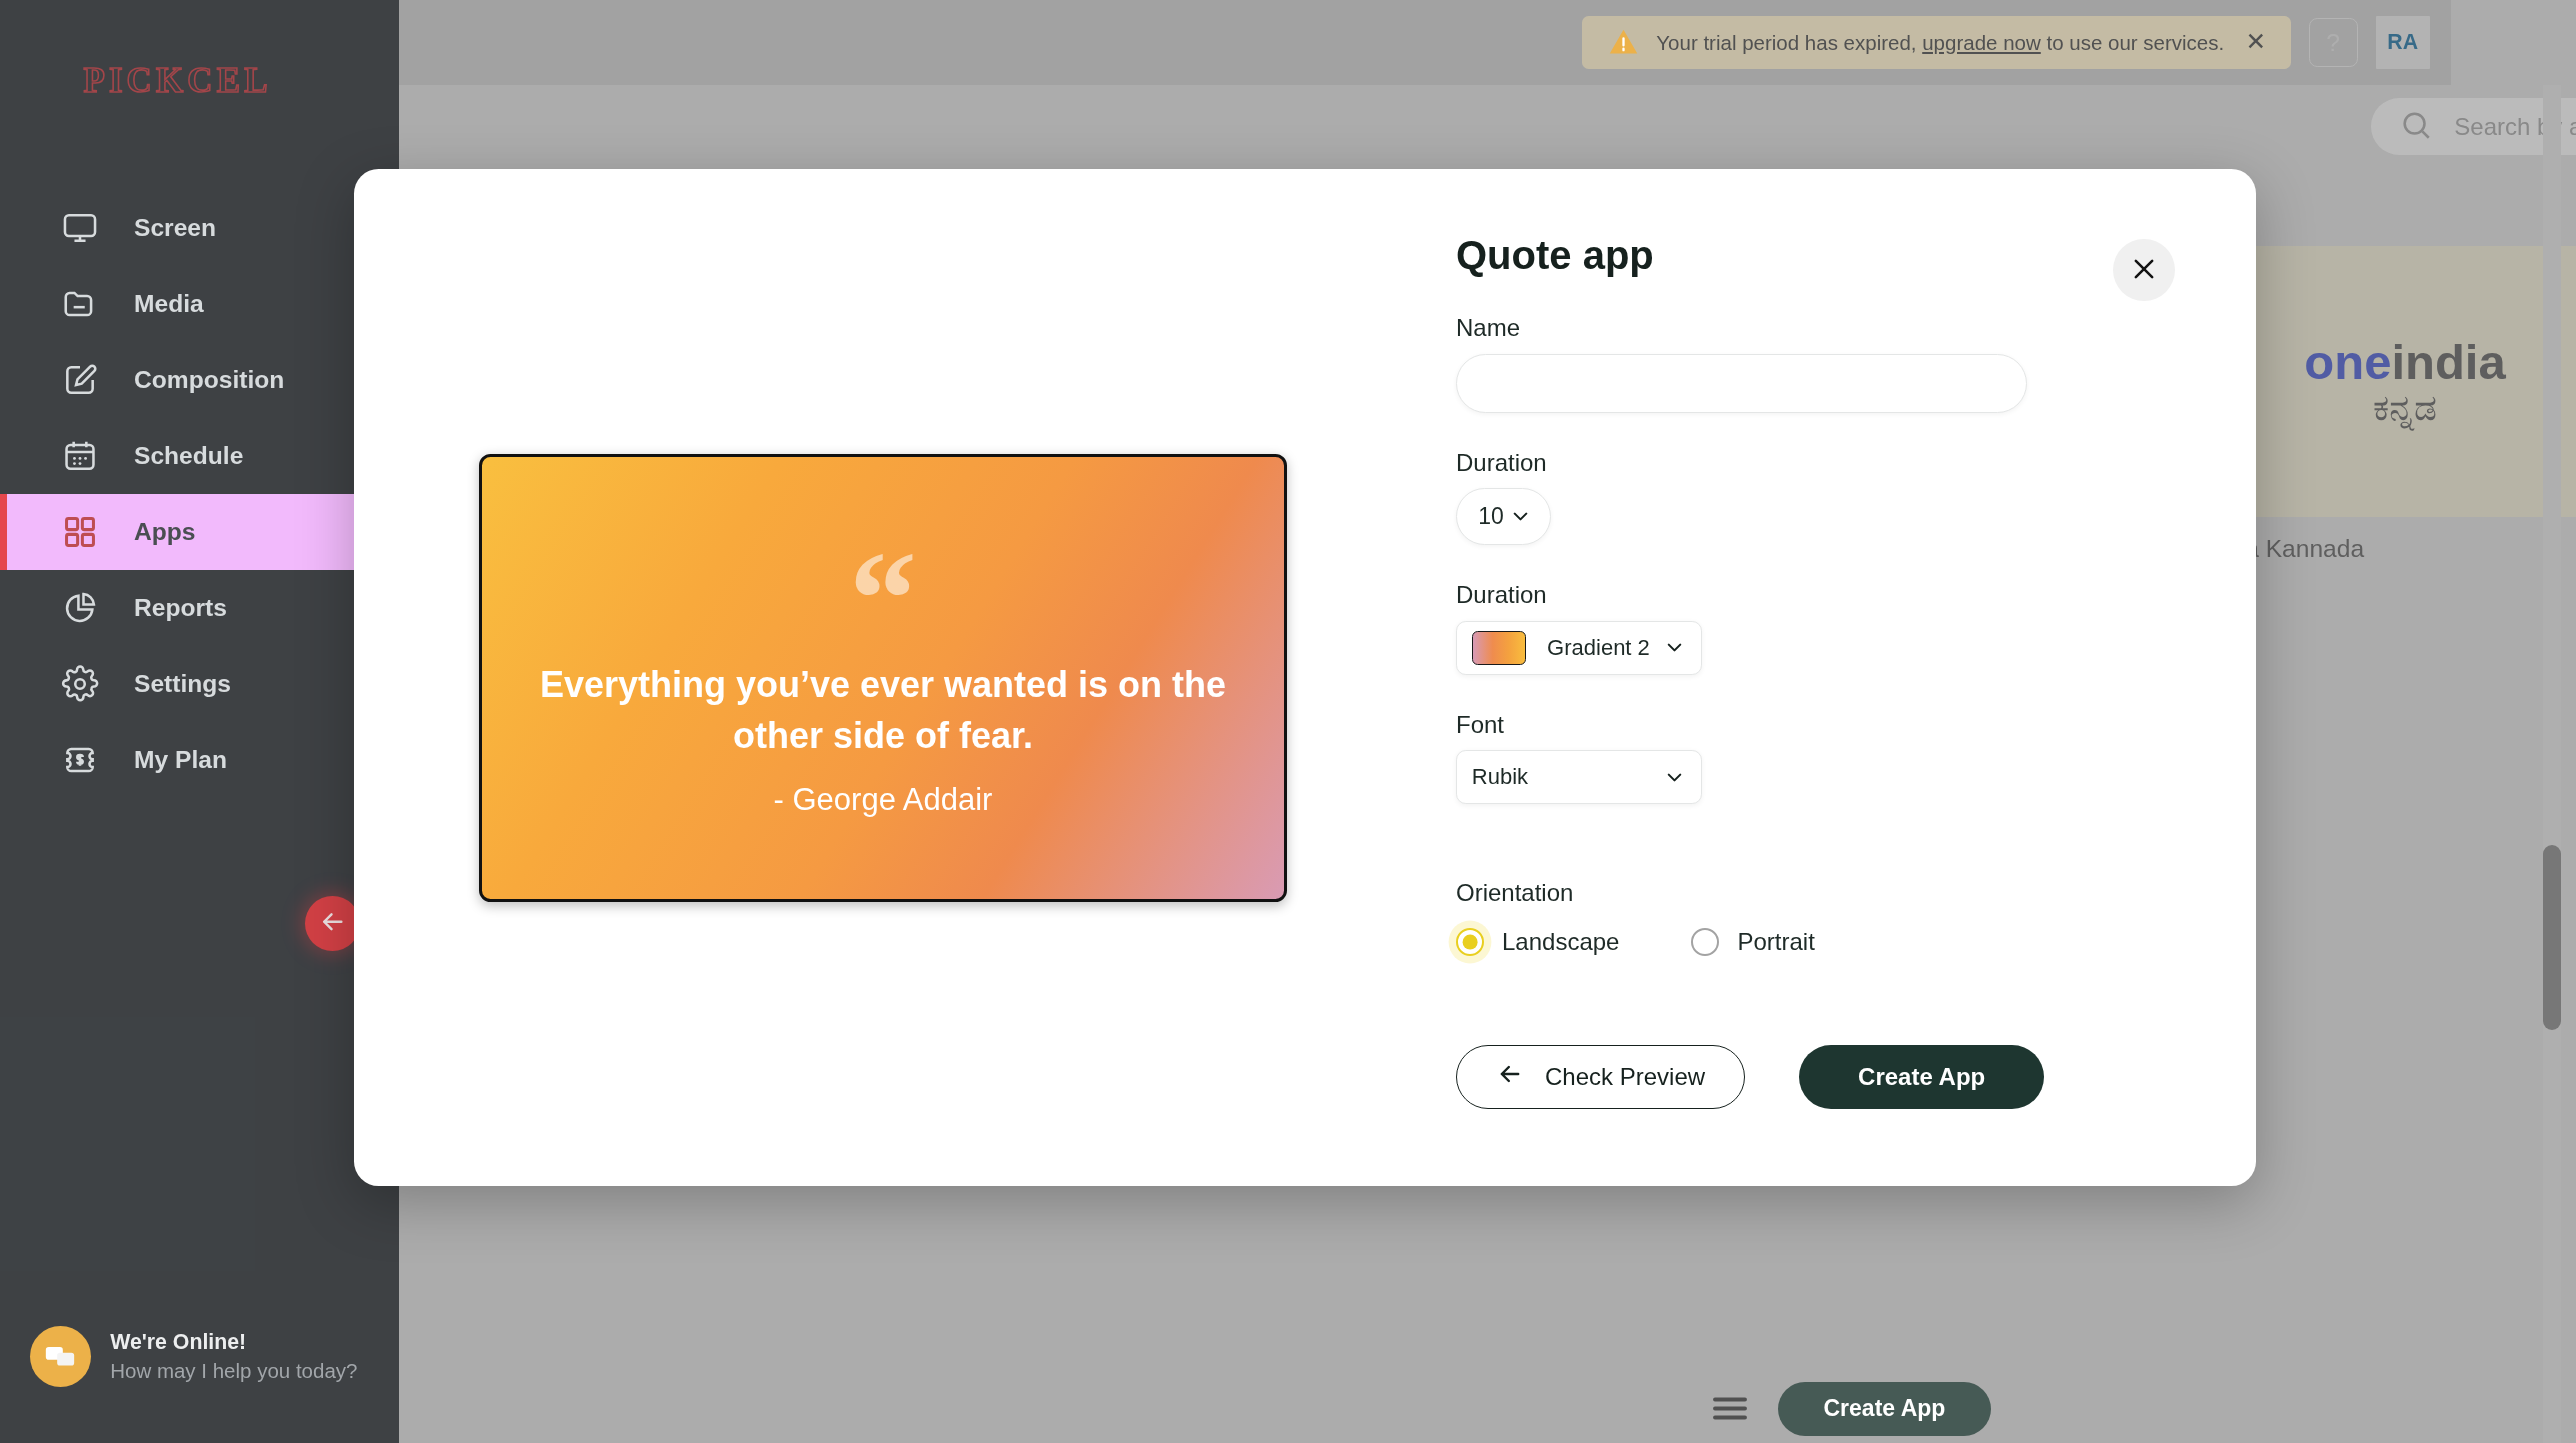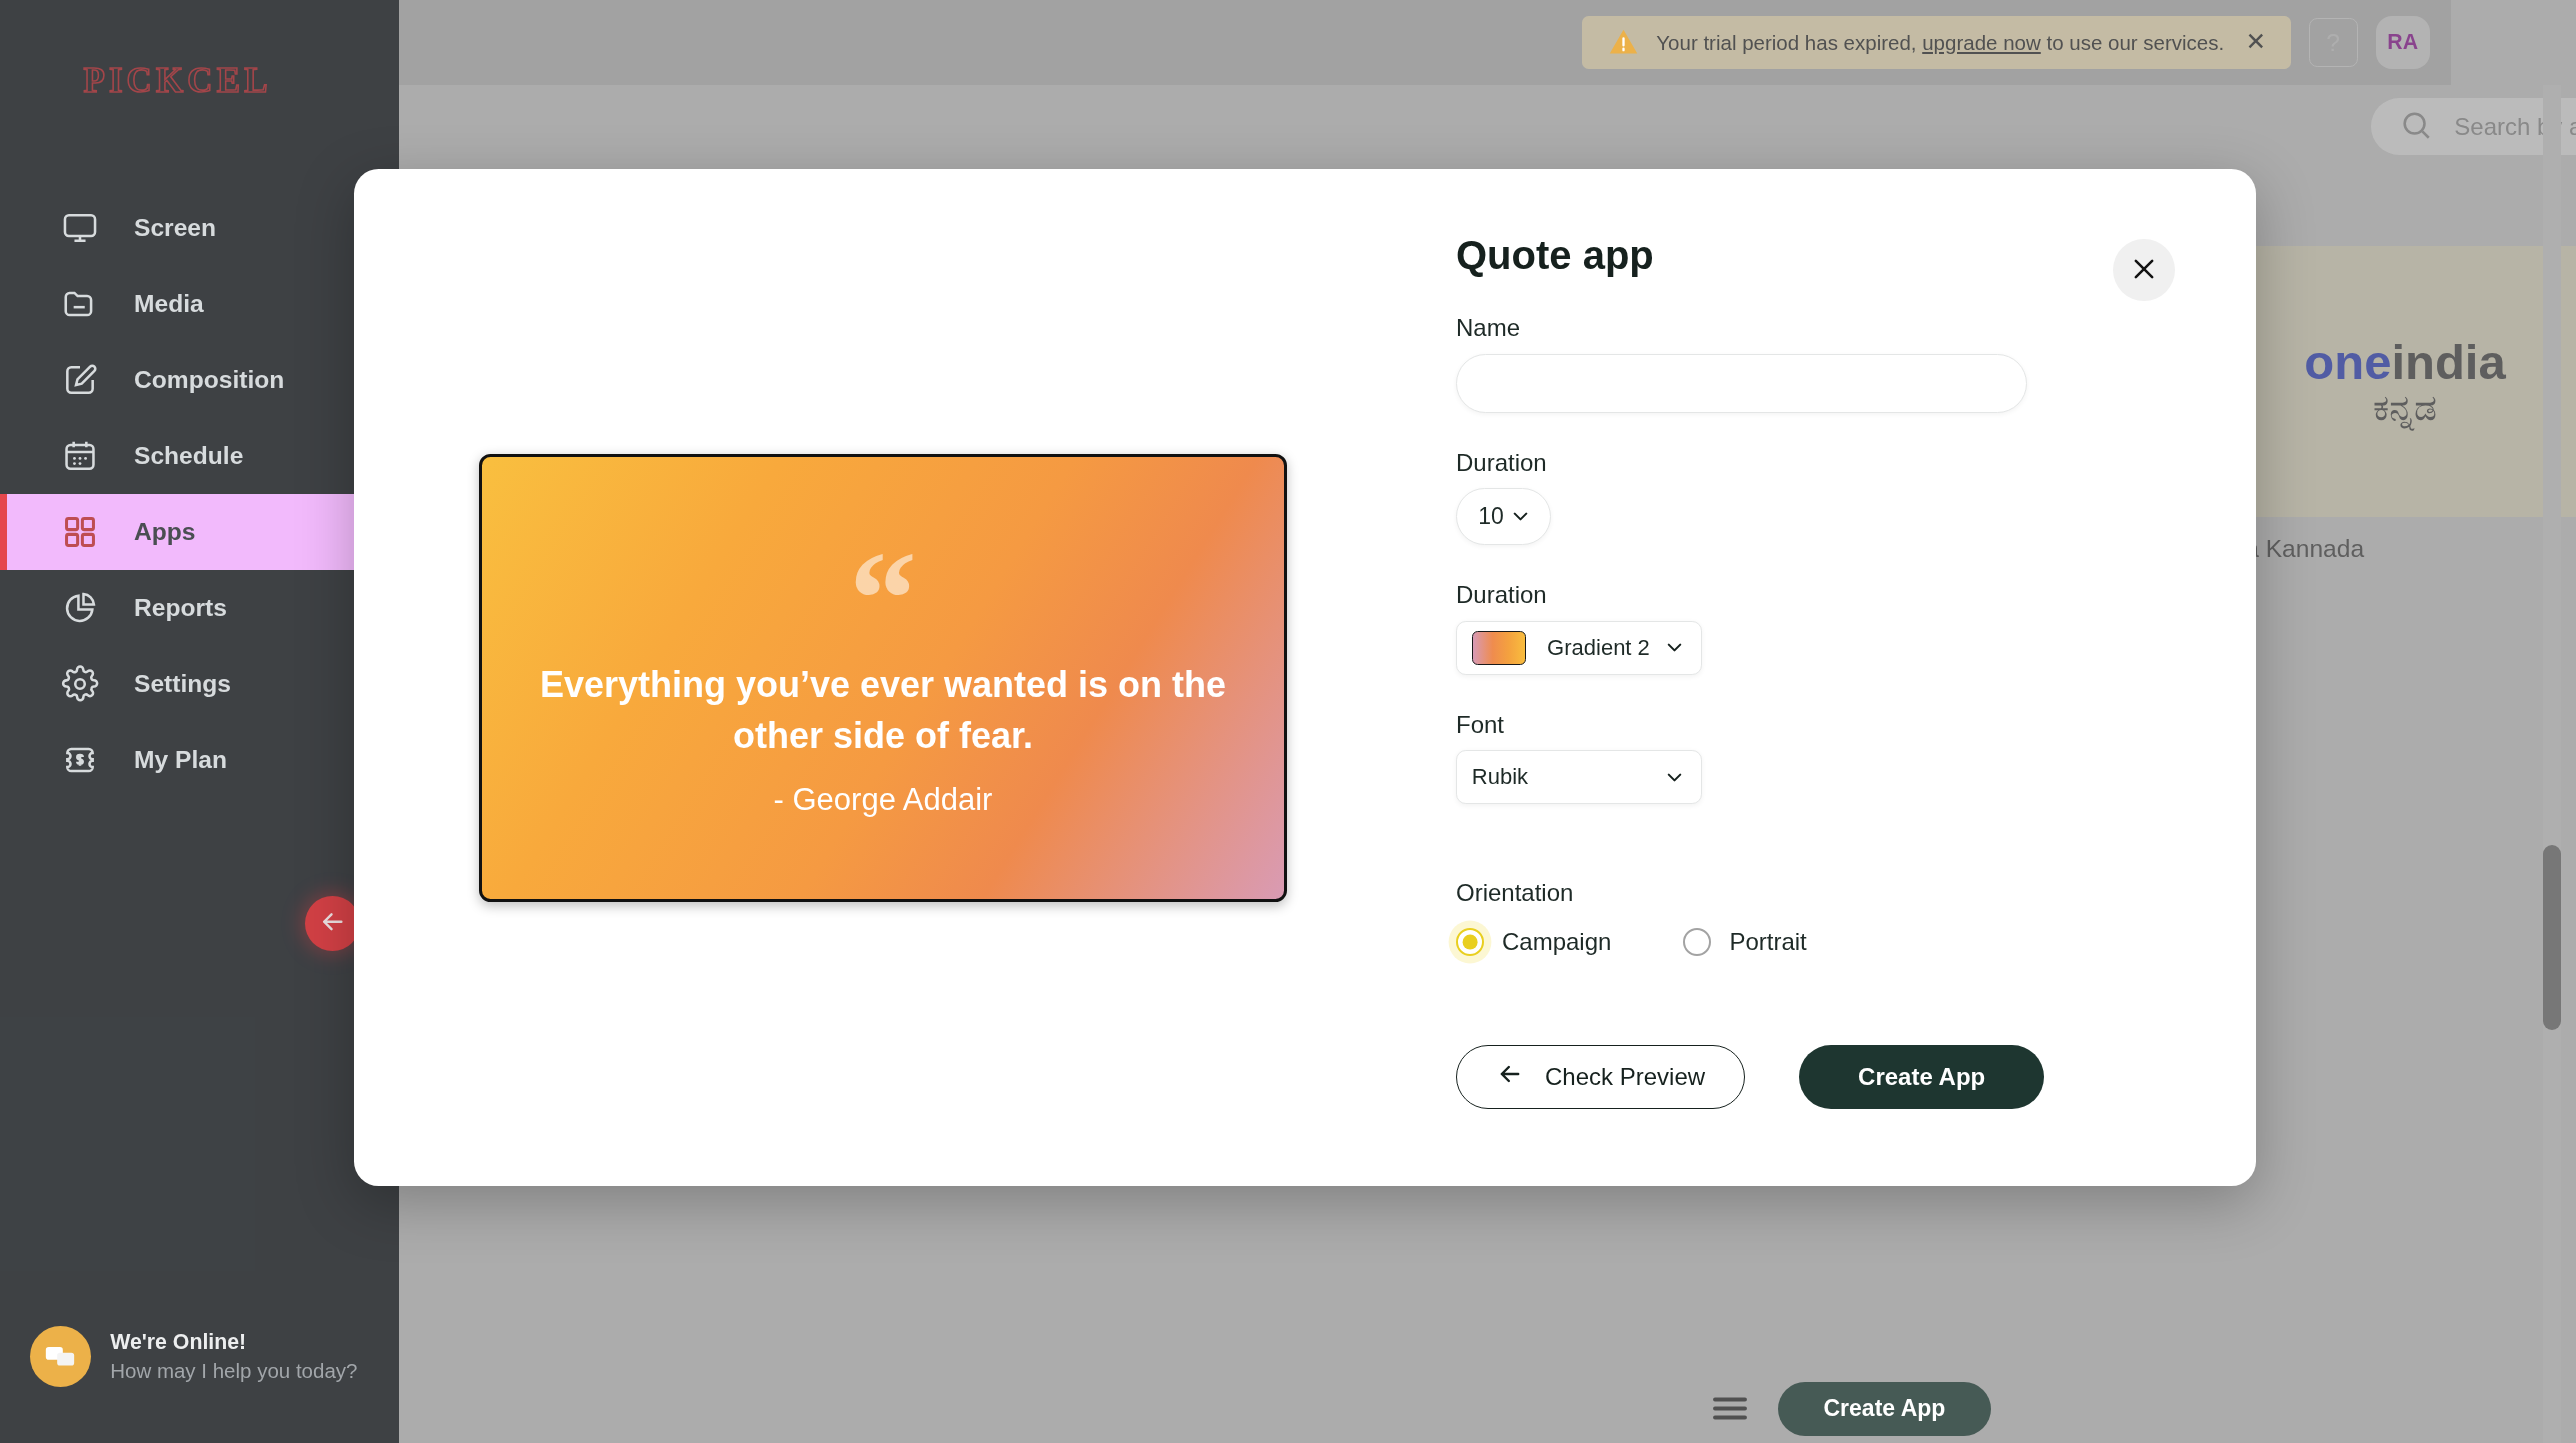--- a/index.html
+++ b/index.html
@@ -120,24 +120,24 @@
     margin-left: 4.9px; font-weight: 400;
   }
   #help-btn {
     width: 49px; height: 49px; border-radius: 8.2px;
     border: 1.6px solid #a4a4a4;
     background: #8e8e8e;
     display: flex; align-items: center; justify-content: center;
     color: #9d9d9d; font-size: 24.6px;
   }
   #user-avatar {
-    width: 54px; height: 53px; border-radius: 16px;
+    width: 54px; height: 53px; border-radius: 1px;
     background: #a3a3a3;
     display: flex; align-items: center; justify-content: center;
-    color: #701a75; font-size: 21.3px; font-weight: 700;
+    color: #0c4a6e; font-size: 21.3px; font-weight: 700;
   }
 
   
   #search-wrap {
     position: absolute; left: 1972px; top: 98px;
     width: 584px; height: 57px;
     background: #adadad; border-radius: 29.5px;
     display: flex; align-items: center; padding-left: 28px; gap: 21.3px;
   }
   #search-wrap svg { width: 34px; height: 34px; flex: 0 0 auto; }
@@ -669,21 +669,21 @@
           <svg viewBox="0 0 24 24" fill="none" stroke="#16211e" stroke-width="2.2" stroke-linecap="round" stroke-linejoin="round">
             <path d="M6 9l6 6 6-6"></path>
           </svg>
         </span>
       </div>
 
       <div class="field-label" id="orientation-label">Orientation</div>
       <div id="radio-row">
         <div class="radio-opt">
           <span class="radio-ring on"></span>
-          <span class="radio-text">Campaign</span>
+          <span class="radio-text">Landscape</span>
         </div>
         <div class="radio-opt">
           <span class="radio-ring"></span>
           <span class="radio-text">Portrait</span>
         </div>
       </div>
 
       <div id="action-row">
         <button id="check-preview-btn">
           <span>

